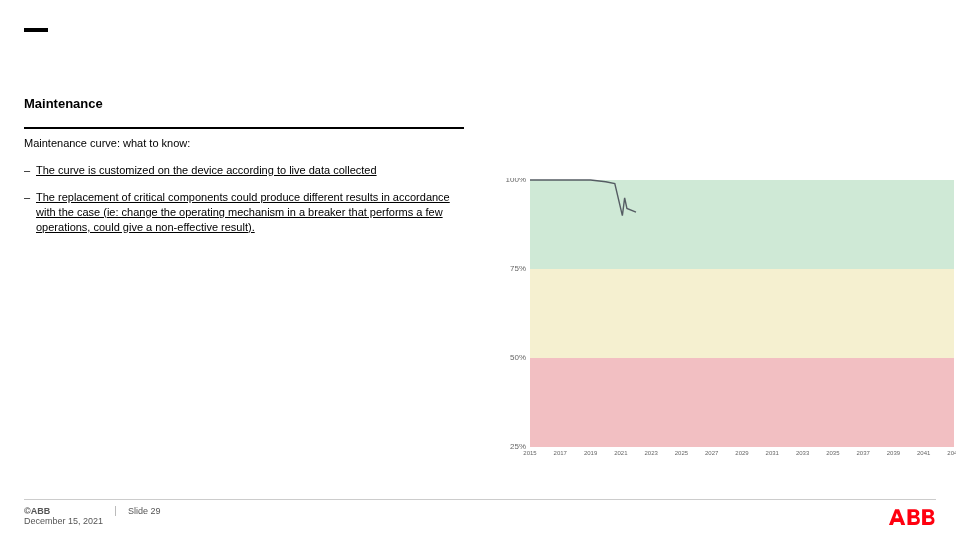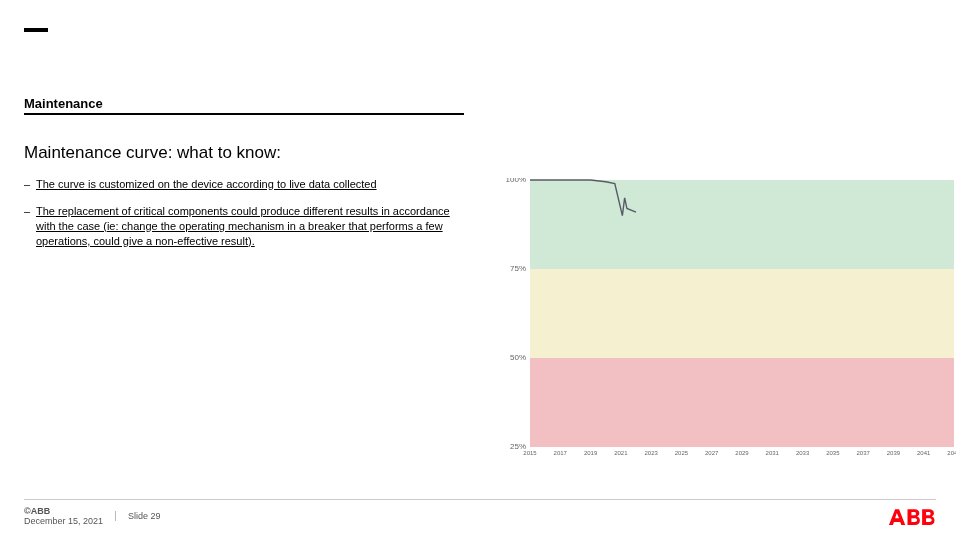--- a/index.html
+++ b/index.html
@@ -1,33 +1,33 @@
 <!DOCTYPE html>
 <html><head>
 <meta charset="utf-8">
 <style>
   * { box-sizing: border-box; margin: 0; padding: 0; }
   html, body { width: 960px; height: 540px; font-family: Arial, Helvetica, sans-serif; background: #fff; color: #000; }
   .slide { position: relative; width: 960px; height: 540px; padding: 28px 24px 0 24px; }
   .title-dash { width: 24px; height: 4px; background: #000; margin-bottom: 6px; }
   .title { font-size: 20px; font-weight: 700; }
-  .section-heading { margin-top: 58px; font-size: 13px; font-weight: 700; padding-bottom: 2px; }
+  .section-heading { margin-top: 58px; font-size: 13px; font-weight: 700; padding-bottom: 16px; }
   .section-rule { height: 2px; background: #000; width: 440px; }
-  .subheading { margin-top: 28px; font-size: 17px; }
+  .subheading { margin-top: 8px; font-size: 11px; }
   .body-col { width: 440px; }
   .bullets { margin-top: 14px; }
   .bullet { display: flex; font-size: 11px; line-height: 1.35; margin-bottom: 12px; }
   .bullet .dash { width: 12px; flex: 0 0 12px; }
   .bullet .txt { flex: 1; text-decoration: underline; }
   .content-row { display: flex; gap: 20px; }
   .chart-wrap { position: absolute; left: 504px; top: 178px; width: 452px; height: 285px; }
   .chart-svg { width: 100%; height: 100%; display: block; }
   .ytick-label { font-size: 8px; fill: #666; text-anchor: end; dominant-baseline: middle; }
   .xtick-label { font-size: 6px; fill: #666; text-anchor: middle; dominant-baseline: hanging; }
-  .footer { position: absolute; left: 24px; bottom: 14px; display: flex; align-items: center; gap: 12px; font-size: 9px; color: #555; }
+  .footer { position: absolute; left: 24px; bottom: 14px; display: flex; gap: 12px; font-size: 9px; color: #555; }
   .footer-rule { position: absolute; left: 24px; right: 24px; bottom: 40px; height: 1px; background: #ccc; }
   .footer .copyright { font-size: 9px; color: #555; }
   .footer .sep { width: 1px; height: 10px; background: #bbb; display: inline-block; }
   .abb-logo { position: absolute; right: 24px; bottom: 10px; }
   .abb-logo svg { height: 18px; }
 </style>
 </head>
 <body>
 
 <div class="slide">

